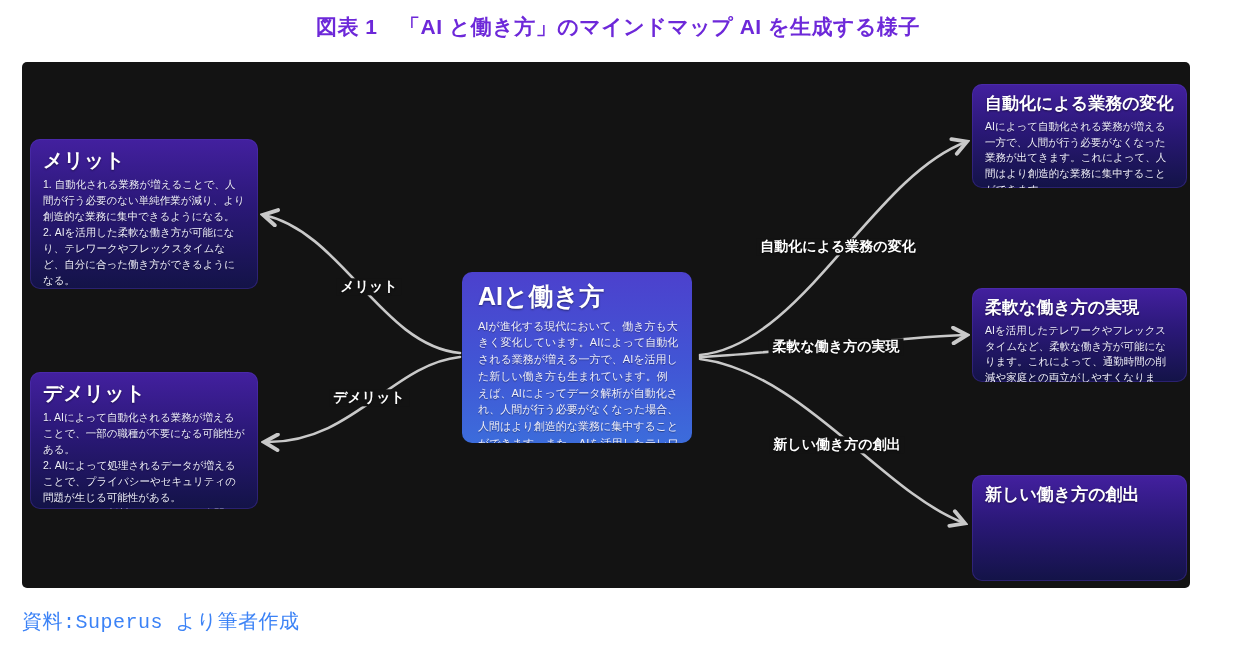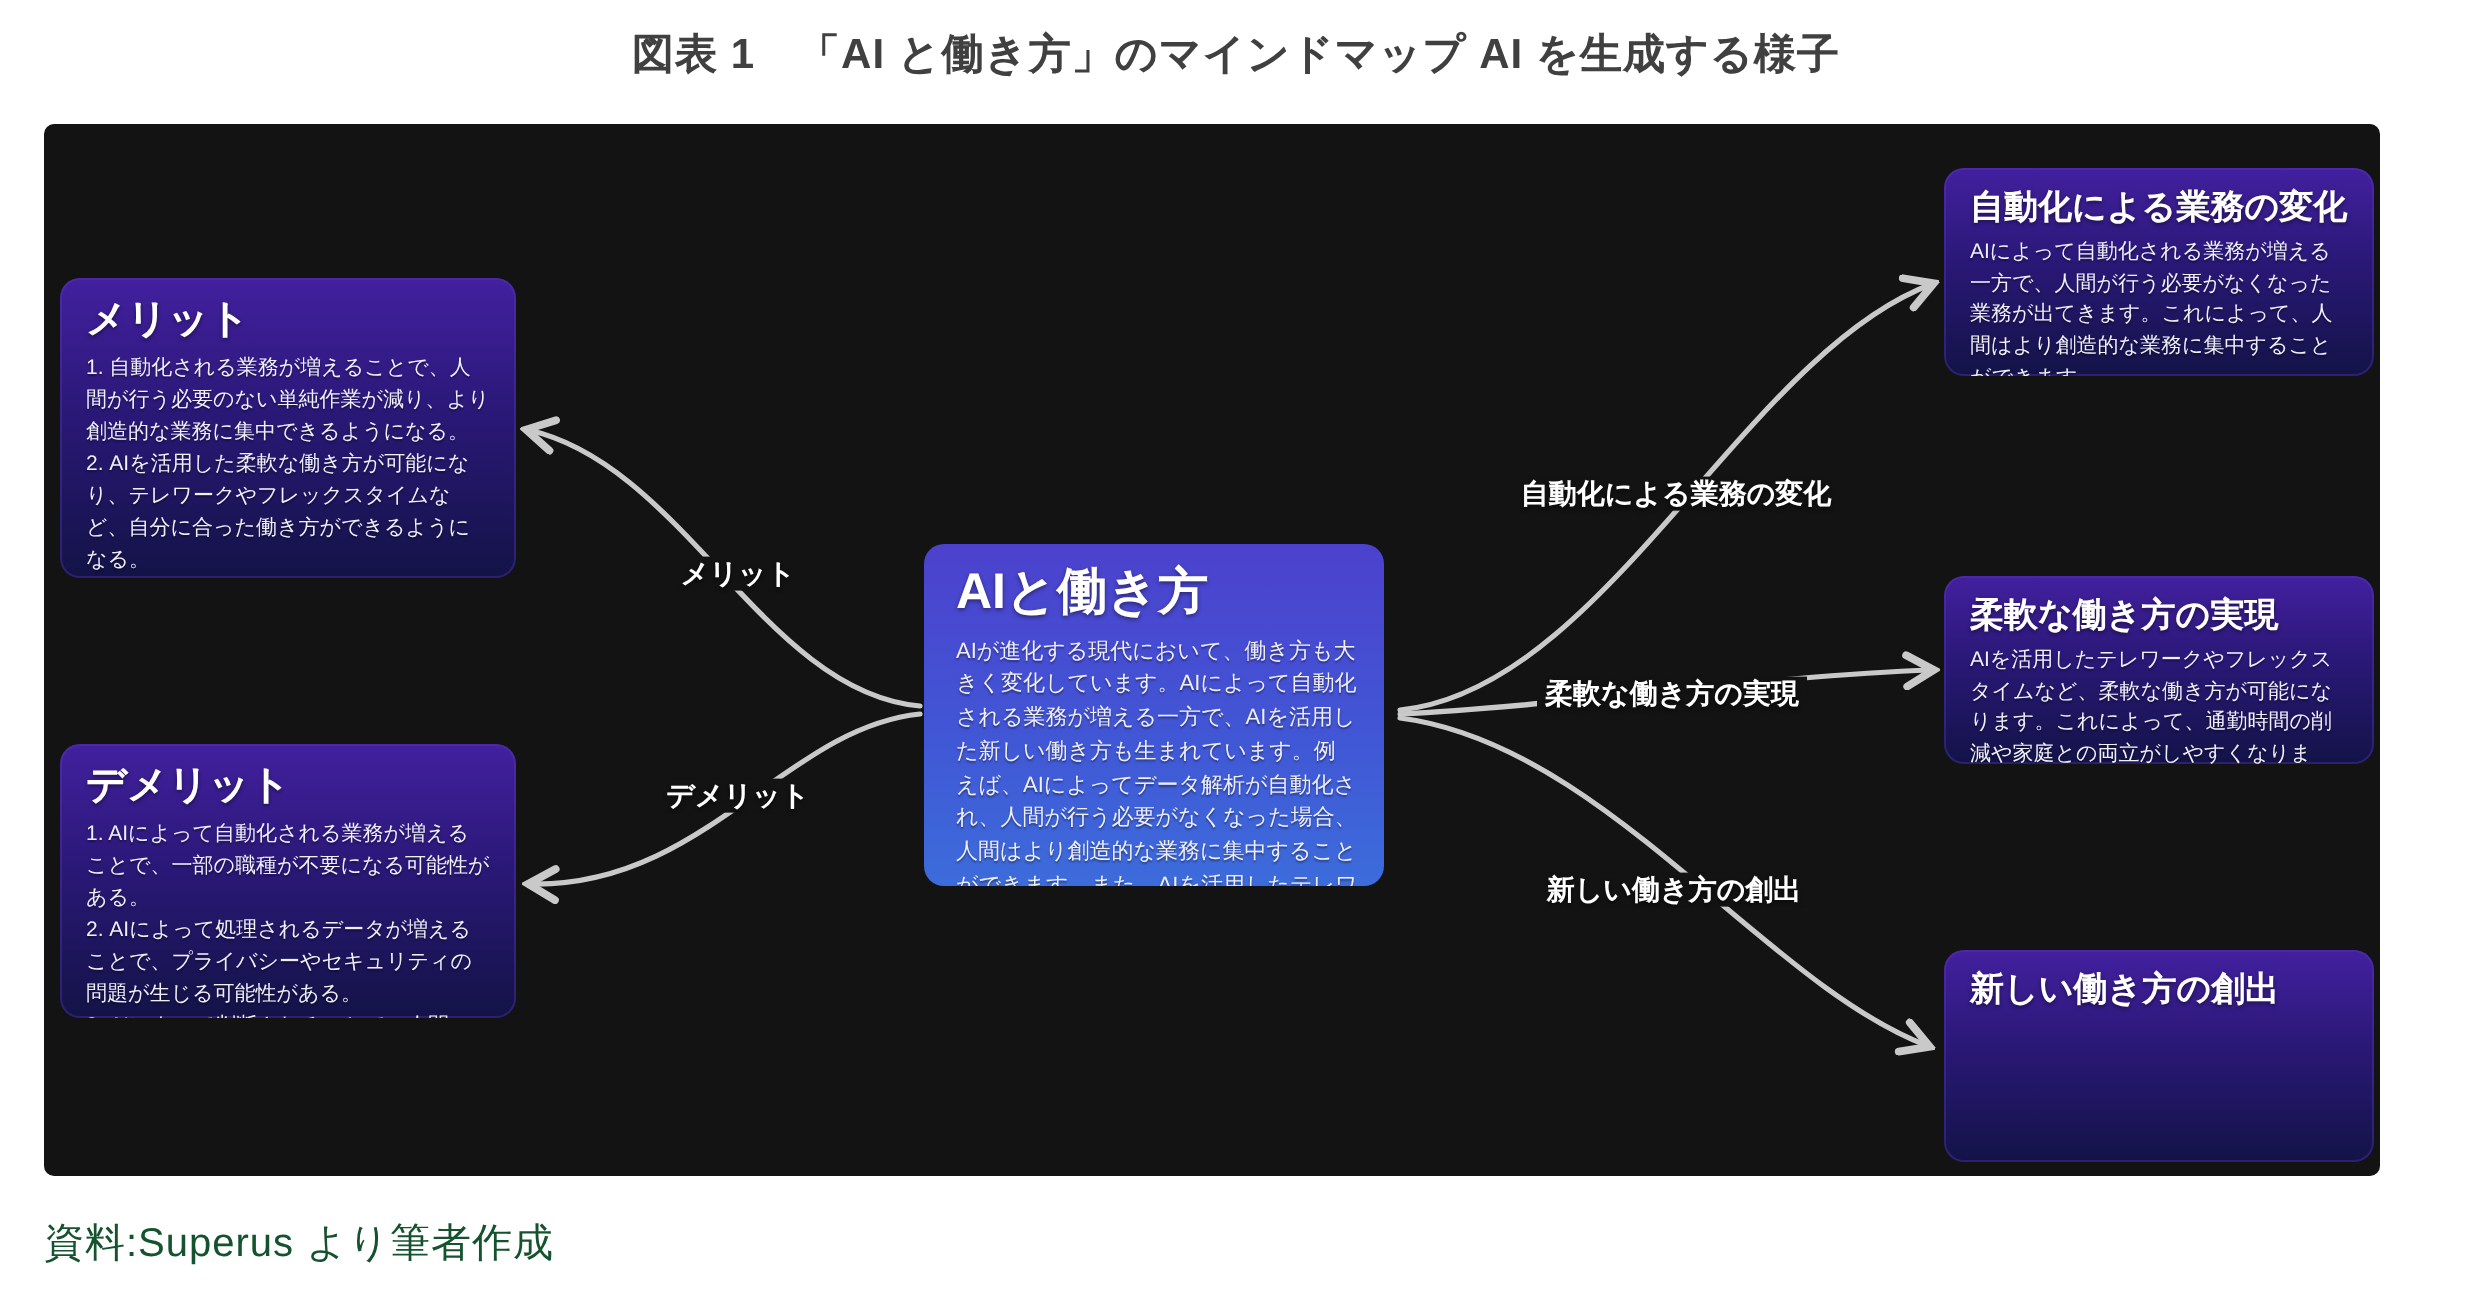--- a/index.html
+++ b/index.html
@@ -3,21 +3,21 @@
 <meta charset="utf-8">
 <style>
   html,body{margin:0;padding:0;}
   body{
     width:1236px;height:654px;position:relative;background:#ffffff;
     font-family:"Liberation Sans","DejaVu Sans",sans-serif;
     overflow:hidden;
   }
   .fig-title{
     position:absolute;top:13px;left:0;width:1236px;text-align:center;
-    font-size:21px;font-weight:bold;color:#404040;letter-spacing:.5px;
+    font-size:21px;font-weight:bold;color:#6d28d9;letter-spacing:.5px;
   }
   .canvas{
     position:absolute;left:22px;top:62px;width:1168px;height:526px;
     background:#131313;border-radius:5px;
   }
   .edges{position:absolute;left:0;top:0;width:1168px;height:526px;}
   .node{
     position:absolute;box-sizing:border-box;border-radius:10px;
     padding:10px 13px 12px;color:#fff;overflow:hidden;
   }
@@ -51,22 +51,23 @@
     font-size:14px;font-weight:bold;color:#fff;white-space:nowrap;
     background:#131313;padding:1px 4px;line-height:1.1;
     text-shadow:0 1px 2px rgba(0,0,0,.6);
   }
   #label-merit     {left:347px;top:225px;}
   #label-demerit   {left:347px;top:336px;}
   #label-automation{left:816px;top:185px;}
   #label-flexible  {left:814px;top:285px;}
   #label-new       {left:815px;top:383px;}
   .source-note{
-    position:absolute;left:22px;top:608px;font-size:20px;color:#14532d;
+    position:absolute;left:22px;top:608px;font-size:20px;color:#3b82f6;
     letter-spacing:.5px;
+    font-family:Liberation Mono, monospace;
   }
 </style>
 </head>
 <body>
 
 <div class="fig-title">図表 1　「AI と働き方」のマインドマップ AI を生成する様子</div>
 
 <div class="canvas">
 
   <svg class="edges" viewBox="0 0 1168 526" aria-hidden="true">

